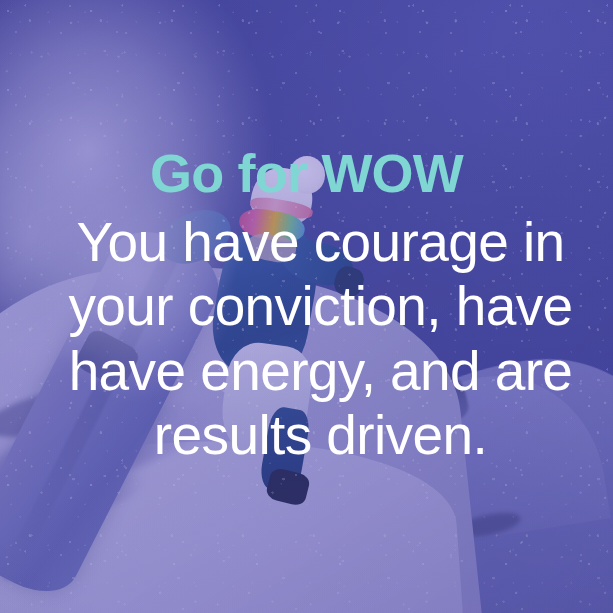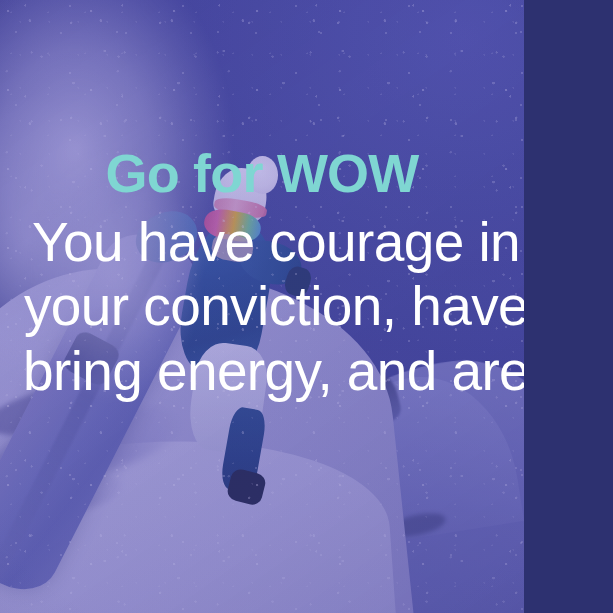--- a/index.html
+++ b/index.html
@@ -1,21 +1,21 @@
 <!DOCTYPE html>
 <html><head>
 <meta charset="utf-8">
 <title>Go for WOW</title>
 <style>
   html,body{margin:0;padding:0;background:#2d3170;}
   body{font-family:"Liberation Sans",sans-serif;}
 
   #poster{
     position:relative;
-    width:524px;height:613px;
+    width:613px;height:613px;
     overflow:hidden;
     background:#4c1d95;
   }
 
   
   .layer{position:absolute;inset:0;}
 
   
   .sky{
     background:
@@ -318,17 +318,18 @@
   <div class="layer wash"></div>
   <div class="layer vignette"></div>
 
   <div class="copy">
 
     <h1 class="headline">Go for WOW</h1>
 
     <p class="body-copy">
       <span class="ln">You have courage in</span>
       <span class="ln">your conviction, have</span>
-      <span class="ln">bring energy, and are</span>
+      <span class="ln">have energy, and are</span>
+      <span class="ln">results driven.</span>
     </p>
 
   </div>
 </div>
 
 </body></html>

